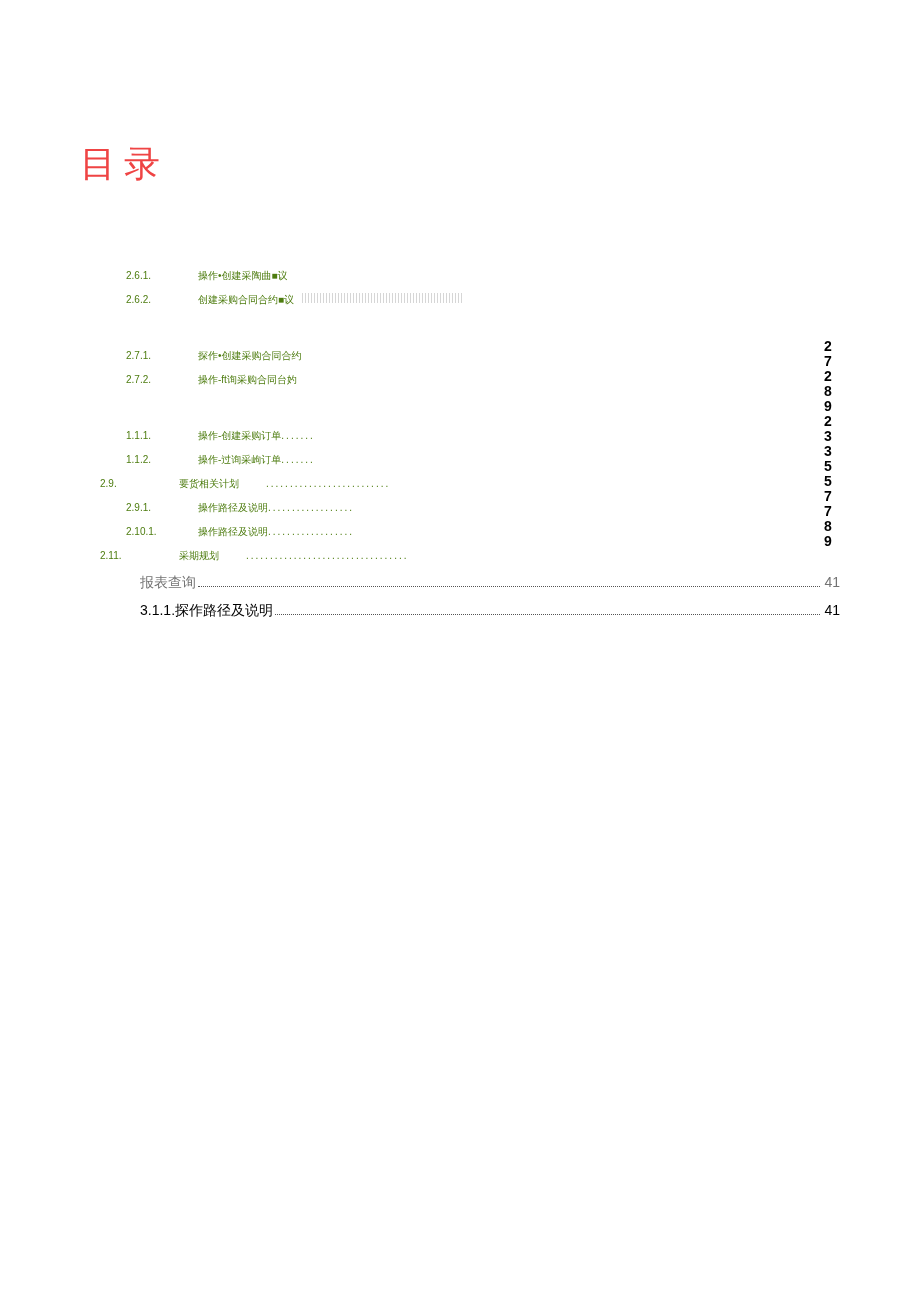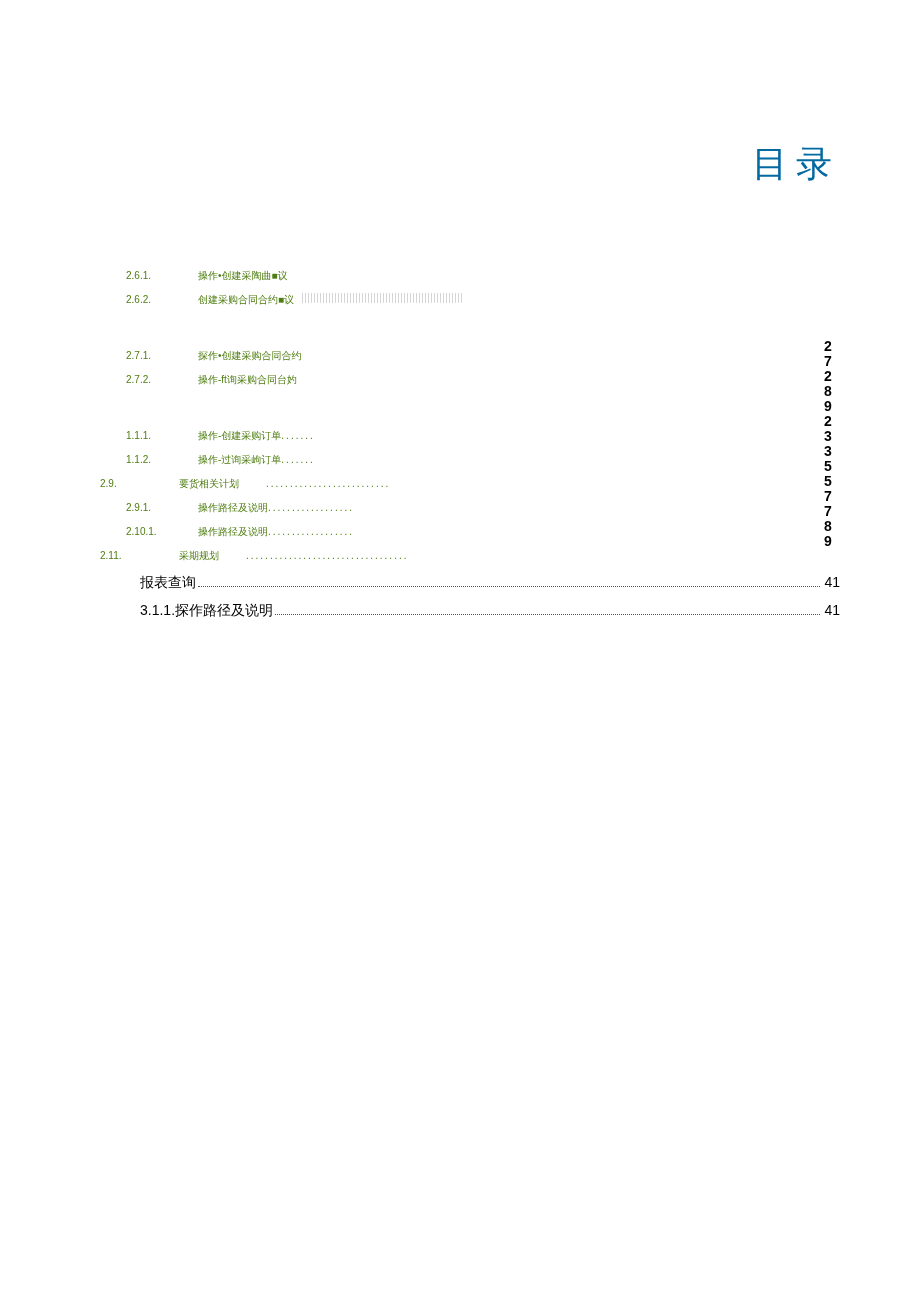--- a/index.html
+++ b/index.html
@@ -12,26 +12,26 @@
       width: 920px;
       height: 1301px;
       font-family: "SimSun", "宋体", serif;
       position: relative;
     }
     .page {
       padding: 140px 80px 0 80px;
       position: relative;
     }
     .title {
-      text-align: right;
+      text-align: left;
       font-size: 36px;
       font-weight: normal;
       letter-spacing: 8px;
       margin-bottom: 80px;
-      color: #0369a1;
+      color: #ef4444;
     }
     .toc {
       position: relative;
     }
     .toc-entry {
       display: flex;
       align-items: baseline;
       font-size: 10px;
       line-height: 1.4;
       margin-bottom: 10px;
@@ -96,21 +96,21 @@
     .toc-full-row .leader {
       flex: 1;
       border-bottom: 1px dotted #555;
       margin: 0 4px 3px 2px;
       height: 1px;
     }
     .toc-full-row .page-num {
       white-space: nowrap;
     }
     .link {
-      color: #000000;
+      color: #737373;
     }
     .vertical-num {
       position: absolute;
       right: 84px;
       font-family: Arial, sans-serif;
       font-size: 14px;
       font-weight: bold;
       writing-mode: vertical-rl;
       text-orientation: upright;
       letter-spacing: -1px;

